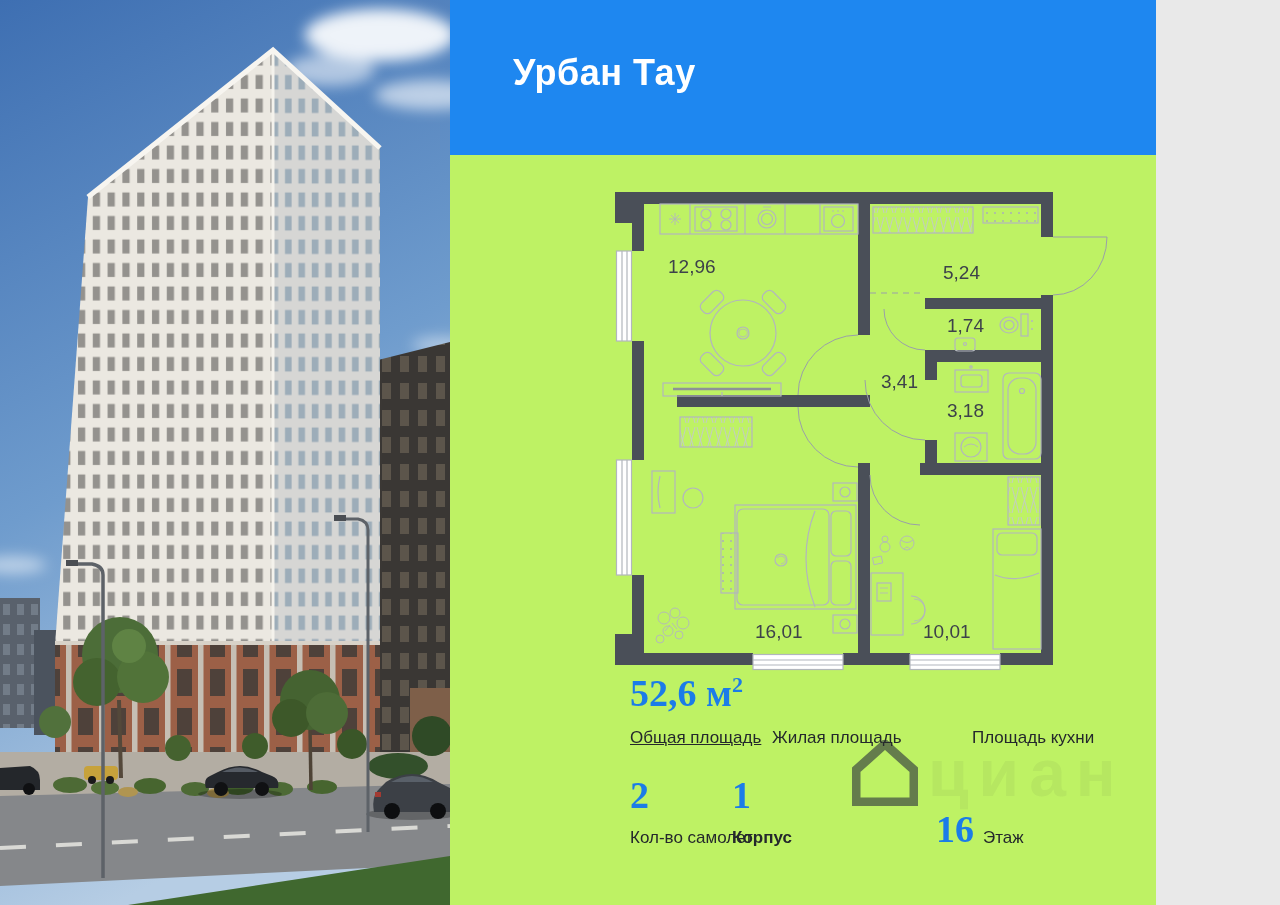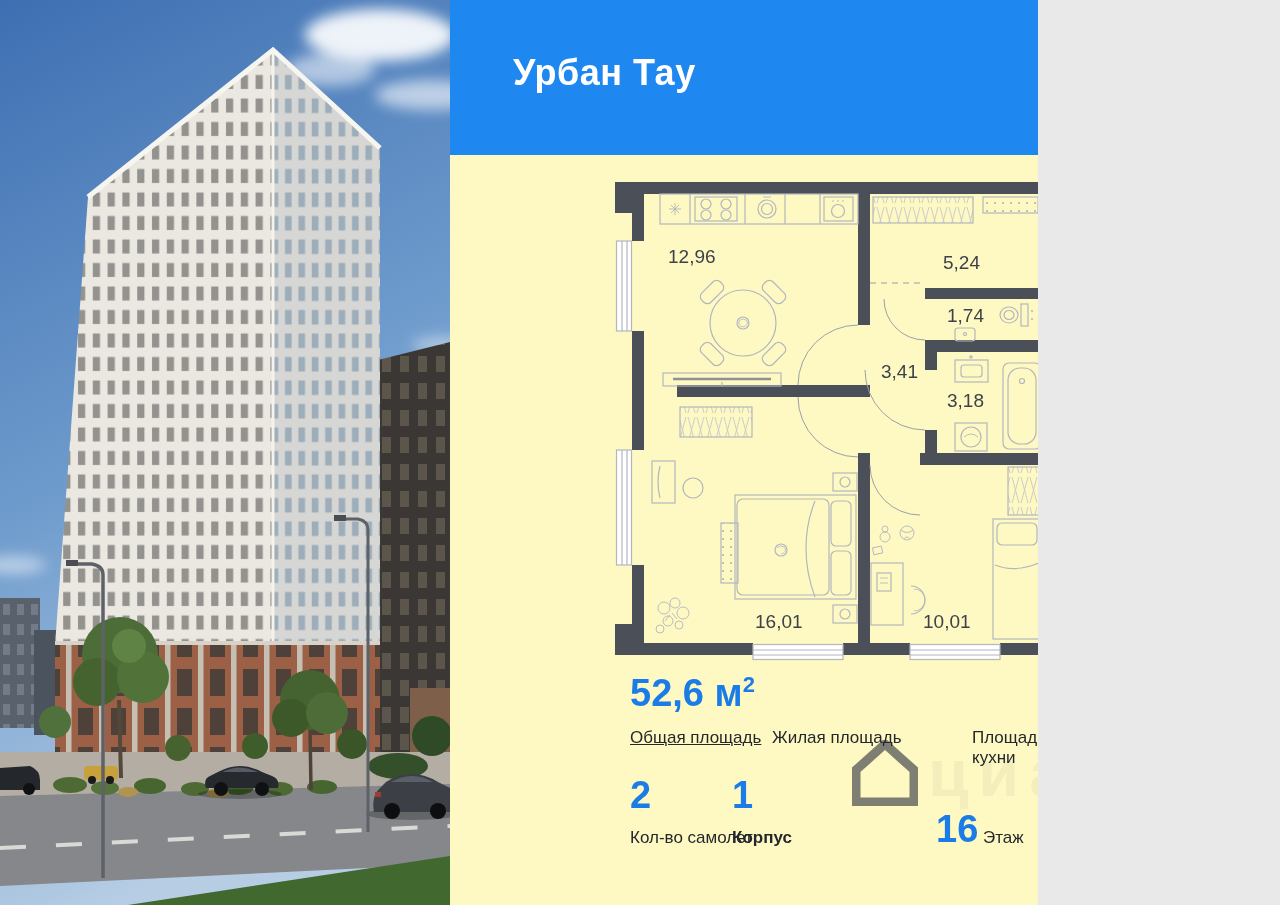--- a/index.html
+++ b/index.html
@@ -1,24 +1,24 @@
 <!DOCTYPE html>
 <html><head>
 <meta charset="utf-8">
 <style>
   html,body{margin:0;padding:0;background:#e9e9e9;}
-  .canvas{position:relative;width:1038px;height:905px;background:#fef9c3;overflow:hidden;
-          font-family:"Liberation Sans","DejaVu Sans",sans-serif;}
+  .canvas{position:relative;width:1156px;height:905px;background:#bef264;overflow:hidden;
+          font-family:"Liberation Sans","DejaVu Sans",sans-serif;text-align:right;}
   .photo{position:absolute;left:0;top:0;width:450px;height:905px;}
   .hdr{position:absolute;left:450px;top:0;width:830px;height:155px;background:#1e87f0;}
   .hdr-title{position:absolute;left:63px;top:52px;color:#ffffff;font-size:36px;font-weight:600;letter-spacing:.5px;}
   .brand{position:absolute;right:66px;top:44px;display:flex;align-items:center;gap:14px;}
   .brand-word{color:#ffffff;font-size:50px;font-weight:700;letter-spacing:1px;line-height:1;}
-  .planwrap{position:absolute;left:615px;top:175px;width:510px;height:498px;}
-  .stat-big{position:absolute;color:#1b7ce8;font-weight:700;font-size:38px;line-height:1;}
+  .planwrap{position:absolute;left:615px;top:185px;width:510px;height:498px;}
+  .stat-big{position:absolute;color:#1b7ce8;font-weight:700;font-size:38px;line-height:1;font-family:Liberation Serif, serif;}
   .stat-big sup{font-size:22px;}
   .stat-label{position:absolute;color:#24282c;font-size:17px;line-height:1.2;}
   .watermark{position:absolute;left:852px;top:740px;display:flex;align-items:center;gap:10px;
              color:rgba(40,45,60,0.05);font-size:66px;font-weight:700;letter-spacing:10px;line-height:1;}
   .wm-house{opacity:1;}
 </style>
 </head>
 <body>
 
 <div class="canvas">

